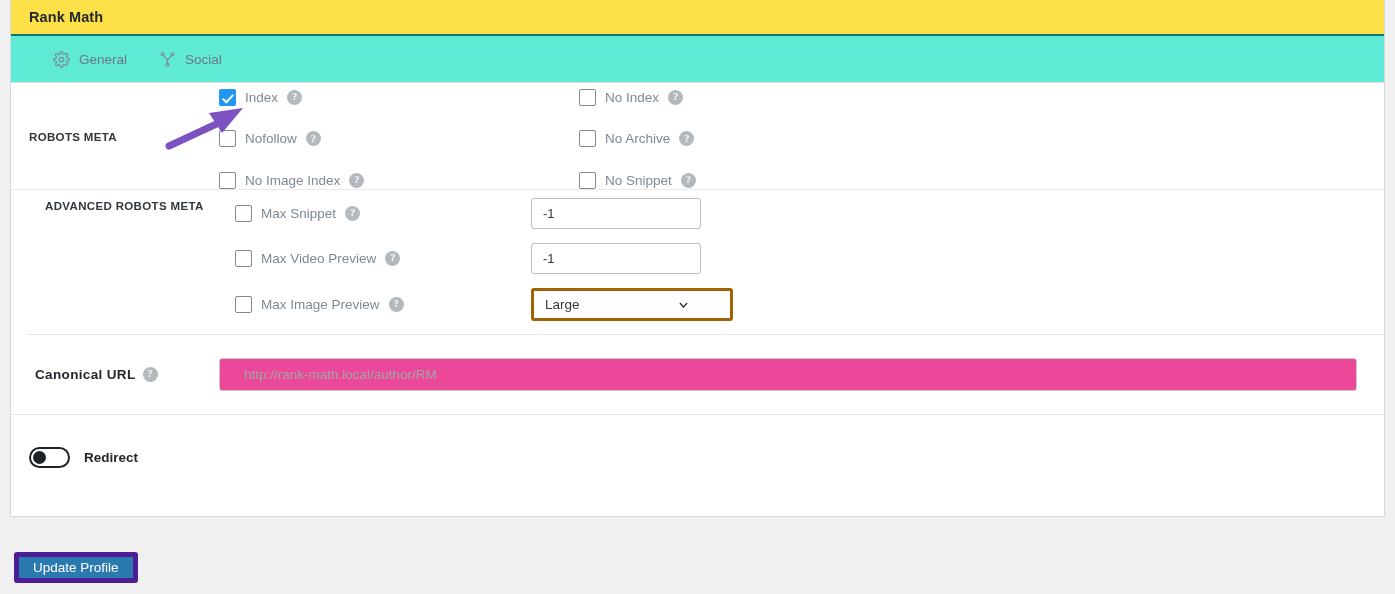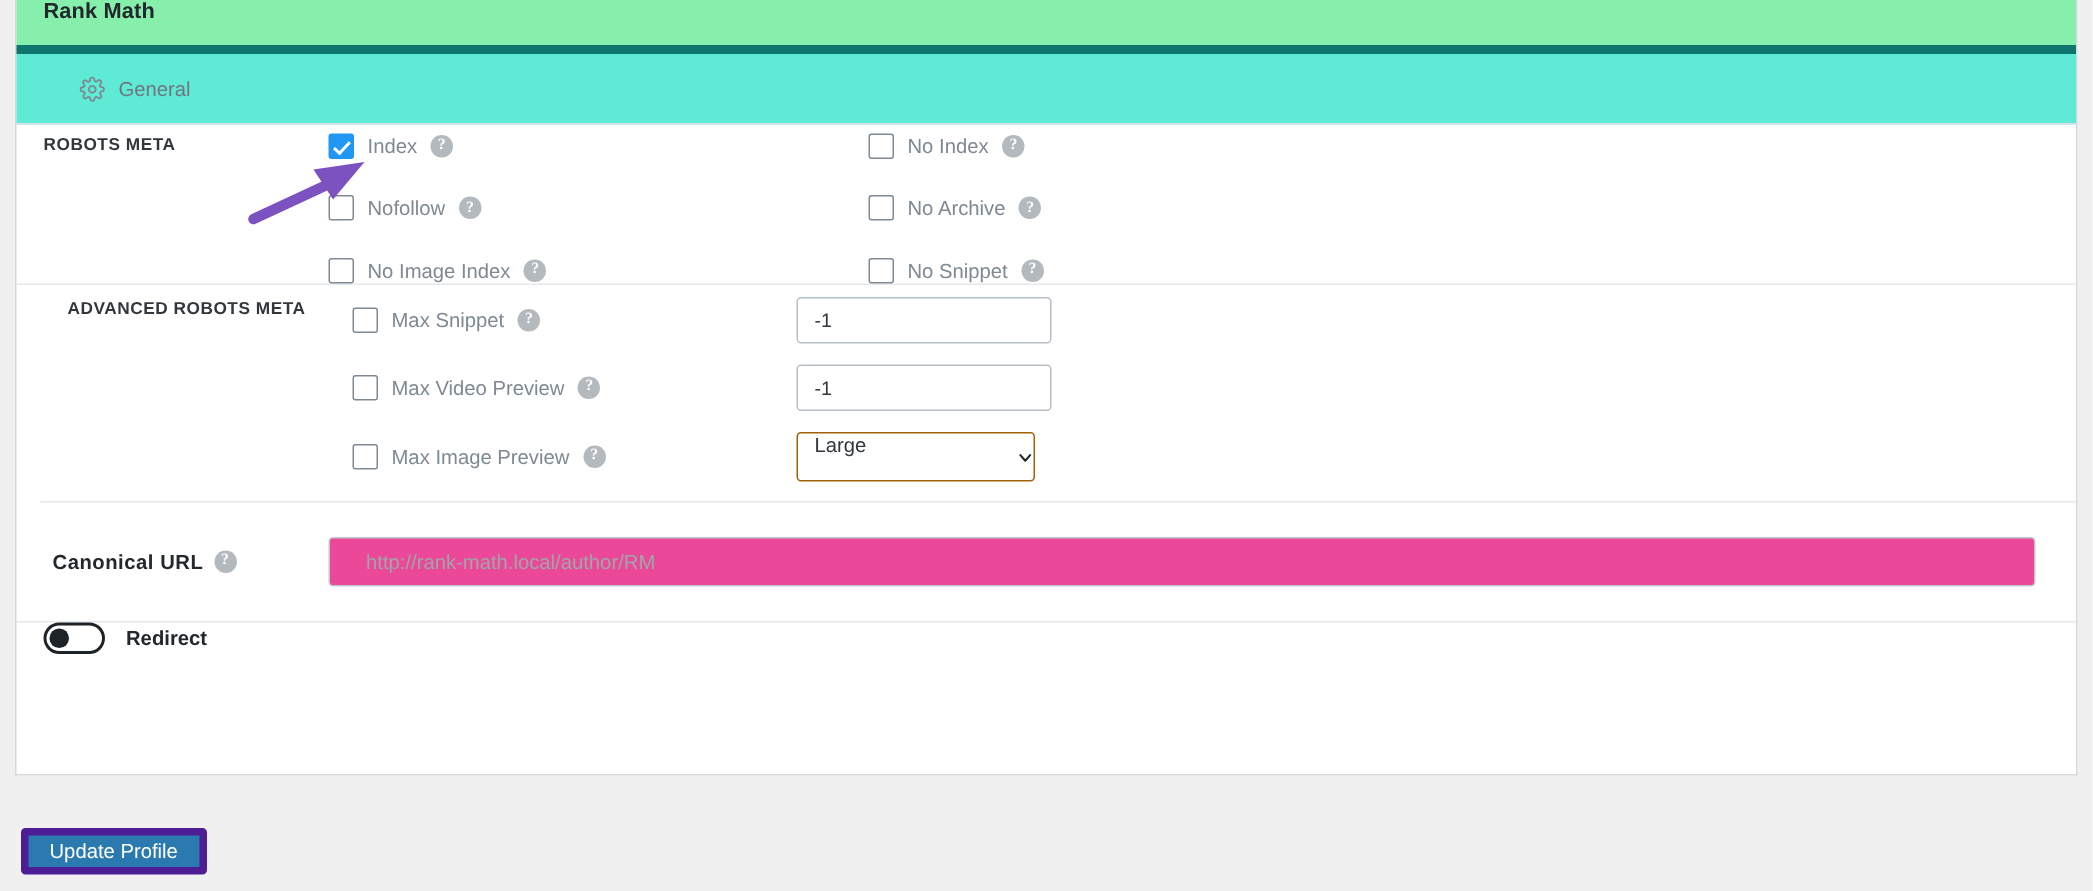--- a/index.html
+++ b/index.html
@@ -25,25 +25,25 @@
     height: 517px;
     background: #ffffff;
     border: 1px solid #d5d9dd;
     border-top: none;
     box-sizing: border-box;
   }
 
   .panel-header {
     height: 36px;
     box-sizing: border-box;
-    border-bottom: 6px solid #0f766e;
-    display: flex;
-    align-items: flex-start;
+    border-bottom: 2px solid #0f766e;
+    display: flex;
+    align-items: center;
     padding-left: 18px;
-    background: #86efac;
+    background: #fde047;
   }
   .panel-title {
     font-size: 14.5px;
     font-weight: bold;
     color: #23282d;
     letter-spacing: .1px;
   }
 
   
   .tabbar {
@@ -89,21 +89,21 @@
     box-sizing: border-box;
     font-size: 11.5px;
     font-weight: bold;
     color: #32373c;
     letter-spacing: .35px;
   }
   .sec-body { flex: 1; }
 
   
   #robots-section { height: 107px; }
-  #robots-section .sec-label { padding-top: 8px; }
+  #robots-section .sec-label { padding-top: 8px; margin-top: 40px; }
   #robots-section .sec-body { padding-top: 6px; display: flex; }
   .chk-col { display: flex; flex-direction: column; gap: 24px; }
   .col-a { width: 360px; }
 
   .chk-row {
     display: flex;
     align-items: center;
     gap: 9px;
     height: 18px;
   }
@@ -170,30 +170,31 @@
     border-radius: 3px;
     padding: 0 11px;
     font-size: 13px;
     color: #32373c;
     background: #fff;
     font-family: "Liberation Sans", sans-serif;
     outline: none;
   }
   .sel-wrap { position: relative; width: 170px; }
   .sel-input {
-    width: 159px;
+    width: 202px;
     height: 33px;
     box-sizing: border-box;
-    border: 1px solid #a16207;
+    border: 3px solid #a16207;
     border-radius: 3px;
     padding: 0 28px 0 11px;
     font-size: 13.5px;
     color: #32373c;
     background: #fff;
     display: flex;
+    align-items: center;
     cursor: pointer;
   }
   .sel-chev {
     position: absolute;
     right: 11px; top: 50%;
     transform: translateY(-50%);
     pointer-events: none;
     display: flex;
   }
 
@@ -217,21 +218,21 @@
     padding: 0 24px;
     font-size: 13.5px;
     color: #32373c;
     background: #ec4899;
     font-family: "Liberation Sans", sans-serif;
     outline: none;
   }
   .canon-input::placeholder { color: #a0a5aa; }
 
   
-  #redirect-section { height: 84px; align-items: flex-start; }
+  #redirect-section { height: 84px; align-items: center; }
   .toggle-row { display: flex; align-items: center; gap: 14px; padding-left: 18px; }
   .toggle {
     width: 41px; height: 21px;
     border: 2px solid #1d2327;
     border-radius: 11px;
     background: #fff;
     position: relative;
     cursor: pointer;
     box-sizing: border-box;
   }
@@ -289,20 +290,32 @@
       <span class="tab-ico">
         <svg width="17" height="17" viewBox="0 0 24 24" fill="none" stroke="#7e8993" stroke-width="1.7">
           <circle cx="12" cy="12" r="3.2"></circle>
           <path d="M19.4 15a1.6 1.6 0 0 0 .3 1.8l.1.1a2 2 0 1 1-2.8 2.8l-.1-.1a1.6 1.6 0 0 0-1.8-.3 1.6 1.6 0 0 0-1 1.5V21a2 2 0 1 1-4 0v-.1a1.6 1.6 0 0 0-1-1.5 1.6 1.6 0 0 0-1.8.3l-.1.1a2 2 0 1 1-2.8-2.8l.1-.1a1.6 1.6 0 0 0 .3-1.8 1.6 1.6 0 0 0-1.5-1H3a2 2 0 1 1 0-4h.1a1.6 1.6 0 0 0 1.5-1 1.6 1.6 0 0 0-.3-1.8l-.1-.1a2 2 0 1 1 2.8-2.8l.1.1a1.6 1.6 0 0 0 1.8.3H9a1.6 1.6 0 0 0 1-1.5V3a2 2 0 1 1 4 0v.1a1.6 1.6 0 0 0 1 1.5 1.6 1.6 0 0 0 1.8-.3l.1-.1a2 2 0 1 1 2.8 2.8l-.1.1a1.6 1.6 0 0 0-.3 1.8V9a1.6 1.6 0 0 0 1.5 1H21a2 2 0 1 1 0 4h-.1a1.6 1.6 0 0 0-1.5 1z"></path>
         </svg>
       </span>
       <span>General</span>
     </div>
 
 
+    <div class="tab">
+      <span class="tab-ico">
+        <svg width="17" height="17" viewBox="0 0 24 24" fill="none" stroke="#7e8993" stroke-width="1.7">
+          <circle cx="5" cy="4.5" r="2"></circle>
+          <circle cx="19" cy="4.5" r="2"></circle>
+          <circle cx="12" cy="19.5" r="2"></circle>
+          <path d="M6.2 6.2 12 12.5l5.8-6.3"></path>
+          <path d="M12 12.5v5"></path>
+        </svg>
+      </span>
+      <span>Social</span>
+    </div>
 
   </div>
 
   <div class="section" id="robots-section">
     <div class="sec-label">ROBOTS META</div>
     <div class="sec-body">
 
       <div class="chk-col col-a">
         <div class="chk-row">
           <span class="cbox checked"></span>

